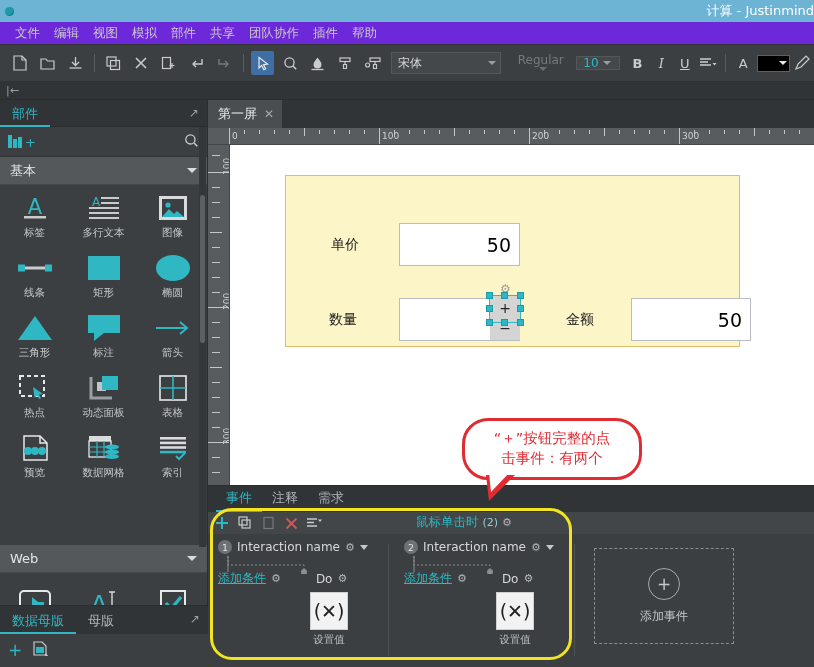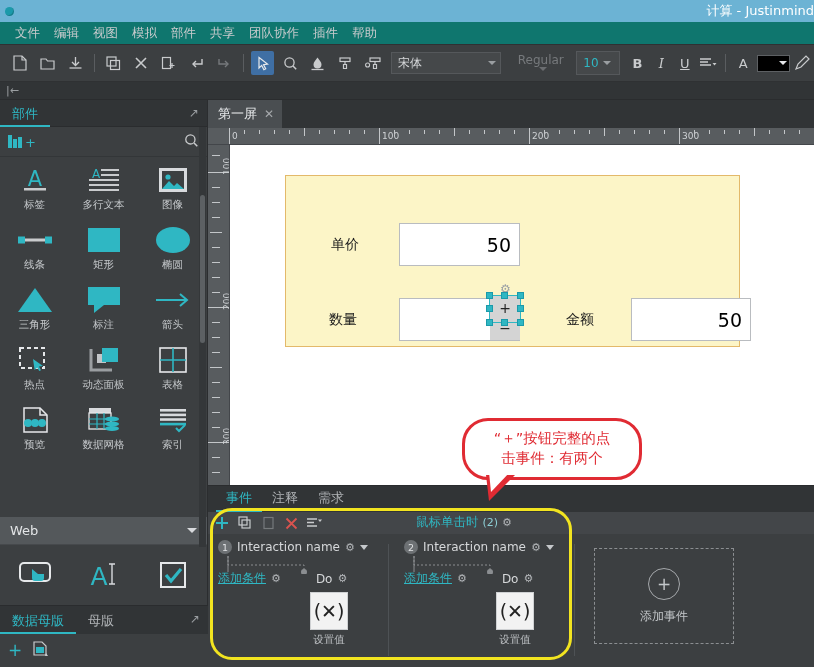--- a/index.html
+++ b/index.html
@@ -28,21 +28,21 @@
   }
   .tb-title {
     position: absolute; right: 0; top: 0; height: 22px; line-height: 22px;
     padding-right: 0; font-size: 13px; color: #ffffff; white-space: nowrap;
     font-family: "DejaVu Sans", "Liberation Sans", sans-serif;
   }
 
   
   .menubar {
     position: absolute; left: 0; top: 22px; width: 814px; height: 23px;
-    background: #0f766e; display: flex; align-items: center; padding-left: 8px;
+    background: #6d28d9; display: flex; align-items: center; padding-left: 8px;
     border-bottom: 1px solid #2f3133;
   }
   .menubar .mi {
     padding: 2px 7px; font-size: 12.5px; color: #c9cbcd; cursor: default; white-space: nowrap;
   }
 
   
   .toolbar {
     position: absolute; left: 0; top: 45px; width: 814px; height: 37px;
     background: #3c3f41; display: flex; align-items: center; padding-left: 6px;
@@ -62,21 +62,21 @@
     display: flex; align-items: center; padding: 0 4px 0 6px; margin-left: 4px;
     font-size: 12px; color: #d6d8da; position: relative;
   }
   .fontbox .cap { flex: 1; overflow: hidden; white-space: nowrap; }
   .stylebox {
     width: 66px; height: 22px; background: #3c3f41; border: 1px solid transparent;
     display: flex; align-items: center; padding: 0 4px 0 6px; margin-left: 6px;
     font-size: 12px; color: #76797c; flex-direction: column;
   }
   .sizebox {
-    width: 44px; height: 24px; background: #45484a; border: 1px solid #55585b;
+    width: 44px; height: 14px; background: #45484a; border: 1px solid #55585b;
     display: flex; align-items: center; padding: 0 4px 0 6px; margin-left: 4px;
     font-size: 12px; color: #2fb7c3;
   }
   .caret { width: 0; height: 0; border-left: 4px solid transparent; border-right: 4px solid transparent;
            border-top: 4px solid #9a9ea1; margin-left: 4px; }
   .caret.dim { border-top-color: #6a6d70; }
   .fbtn { width: 22px; height: 22px; display:flex; align-items:center; justify-content:center;
           font-size: 13px; color: #c9cbcd; margin: 0 1px; cursor: default; }
   .fbtn.b { font-weight: bold; }
   .fbtn.i { font-style: italic; font-family: "DejaVu Serif", serif; }
@@ -423,20 +423,24 @@
         <span style="font-size:13px;line-height:11px;margin-left:2px;">+</span>
       </span>
       <span class="search-ico">
         <svg width="15" height="15" viewBox="0 0 15 15">
             <circle cx="6.4" cy="6.4" r="4.6" fill="none" stroke="#c9cbcd" stroke-width="1.3"></circle>
             <path d="M10 10l3.3 3.3" stroke="#c9cbcd" stroke-width="1.5"></path>
           </svg>
       </span>
     </div>
 
+    <div class="group-head">
+      <span>基本</span>
+      <span class="caret2"></span>
+    </div>
 
     <div class="wgrid">
 
       <div class="wcell">
         <span class="gfx">
           <svg width="30" height="28" viewBox="0 0 30 28">
               <text x="15" y="20" font-size="21" fill="#2fb7c3" text-anchor="middle" font-family="DejaVu Sans">A</text>
               <rect x="4" y="22" width="22" height="2.5" fill="#c9cbcd"></rect>
             </svg>
         </span>

